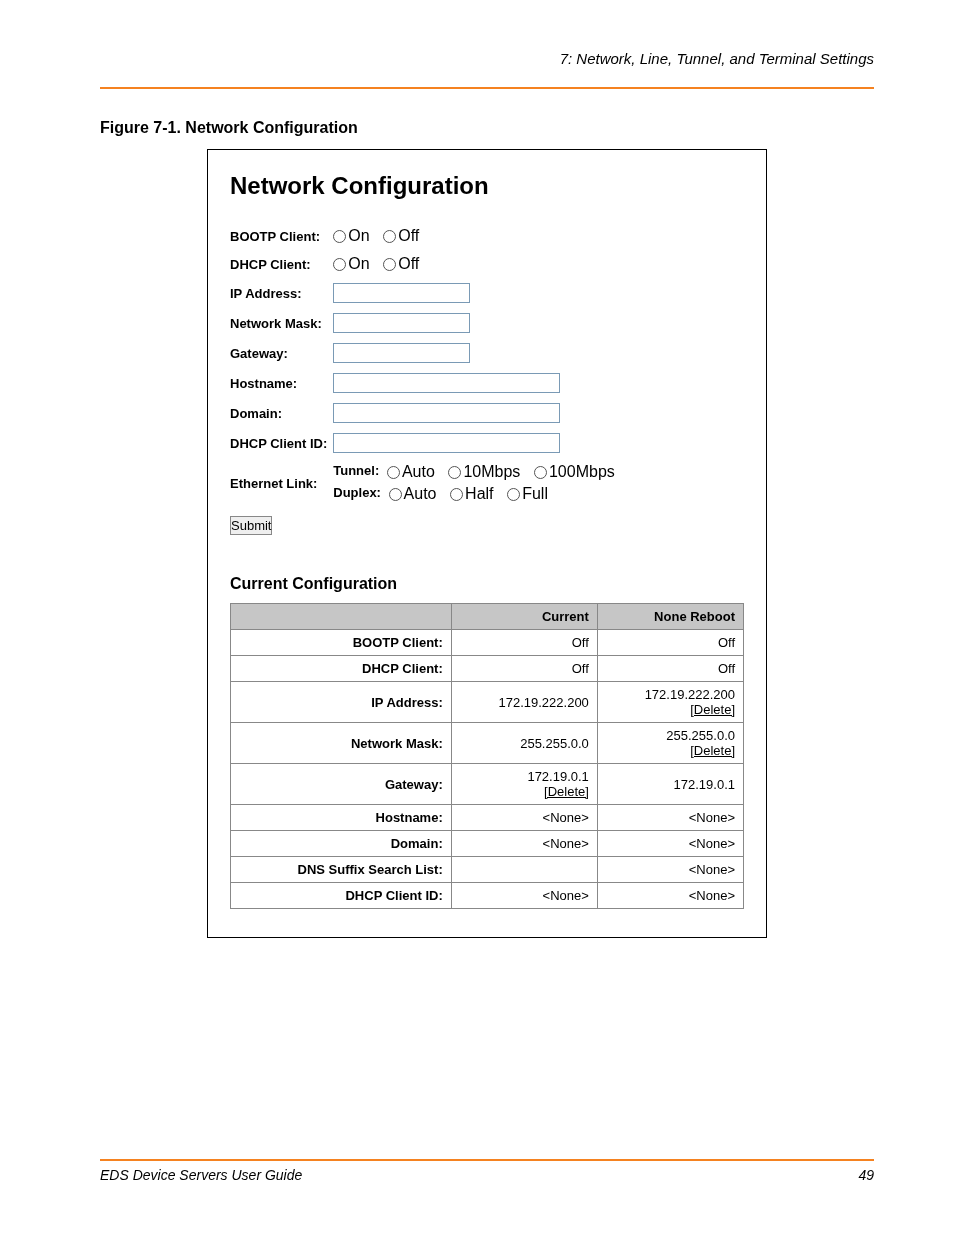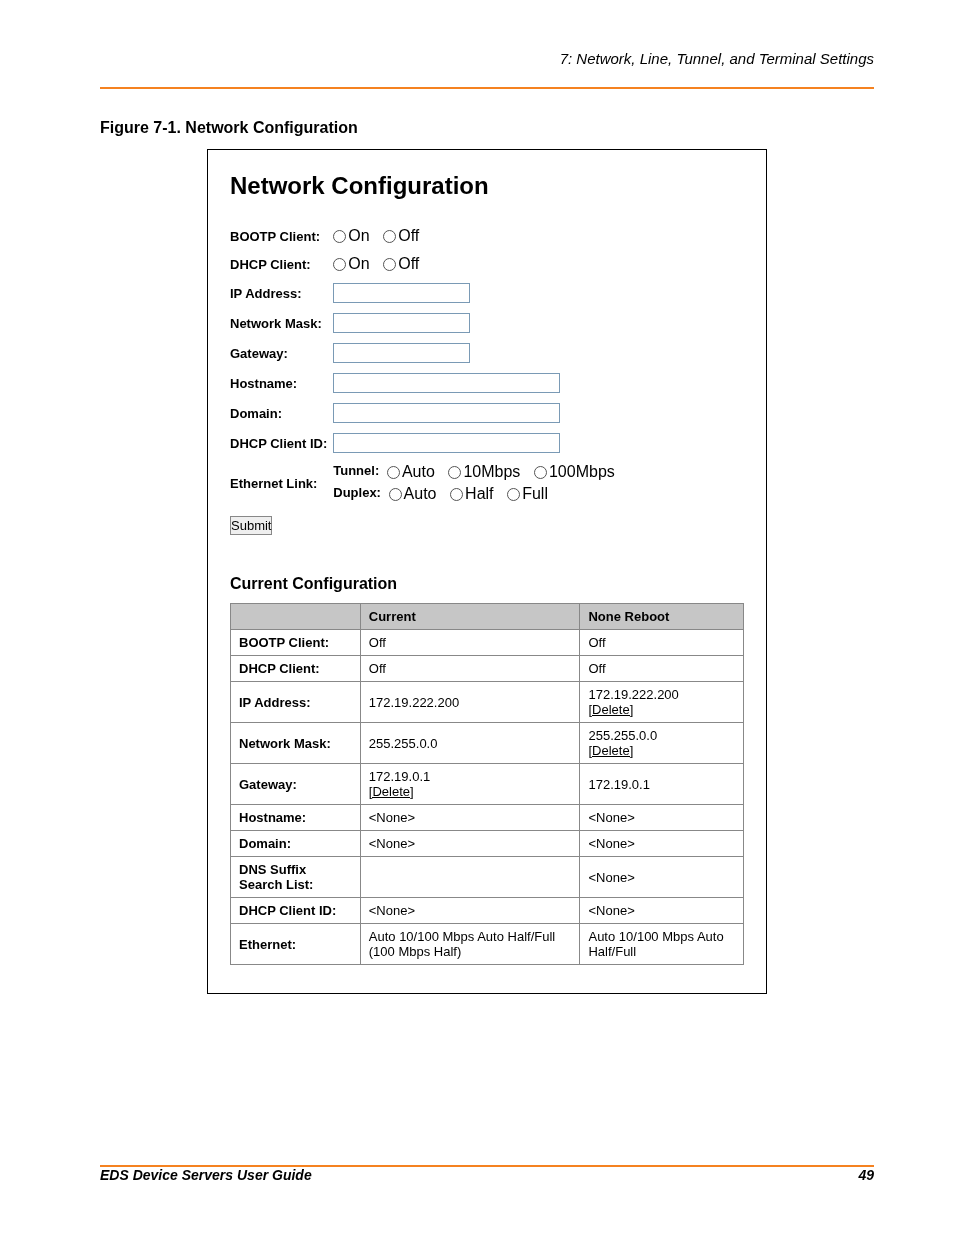--- a/index.html
+++ b/index.html
@@ -96,21 +96,21 @@
     margin: 40px 0 10px 0;
   }
   .cfg-table {
     width: 100%;
     border-collapse: collapse;
     font-size: 13px;
   }
   .cfg-table th, .cfg-table td {
     border: 1px solid #888;
     padding: 5px 8px;
-    text-align: left;
+    text-align: right;
     vertical-align: middle;
   }
   .cfg-table thead th {
     background: #c6c6c6;
     font-weight: bold;
   }
   .cfg-table thead th:first-child {
     background: #c6c6c6;
   }
   .cfg-table tbody td:first-child {
@@ -118,23 +118,23 @@
   }
   .link-text {
     text-decoration: underline;
   }
   .footer {
     position: absolute;
     left: 100px;
     right: 80px;
     bottom: 52px;
     border-top: 2px solid #f58220;
+    padding-top: 6px;
     font-size: 14px;
     font-style: italic;
-    font-weight: bold;
   }
   .footer .page-num {
     float: right;
     font-style: italic;
   }
 </style>
 </head>
 <body>
 
 <div class="page">
@@ -278,25 +278,20 @@
         <tr>
           <td>DNS Suffix Search List:</td>
           <td></td>
           <td>&lt;None&gt;</td>
         </tr>
         <tr>
           <td>DHCP Client ID:</td>
           <td>&lt;None&gt;</td>
           <td>&lt;None&gt;</td>
         </tr>
-        <tr>
-          <td>Ethernet:</td>
-          <td>Auto 10/100 Mbps Auto Half/Full (100 Mbps Half)</td>
-          <td>Auto 10/100 Mbps Auto Half/Full</td>
-        </tr>
       </tbody>
     </table>
   </div>
 
   <div class="footer">
     <span>EDS Device Servers User Guide</span>
     <span class="page-num">49</span>
   </div>
 
 </div>

